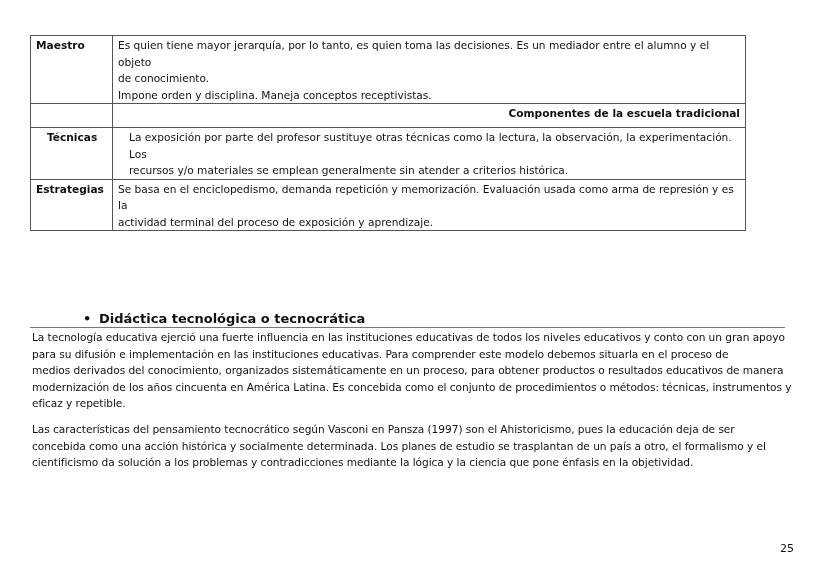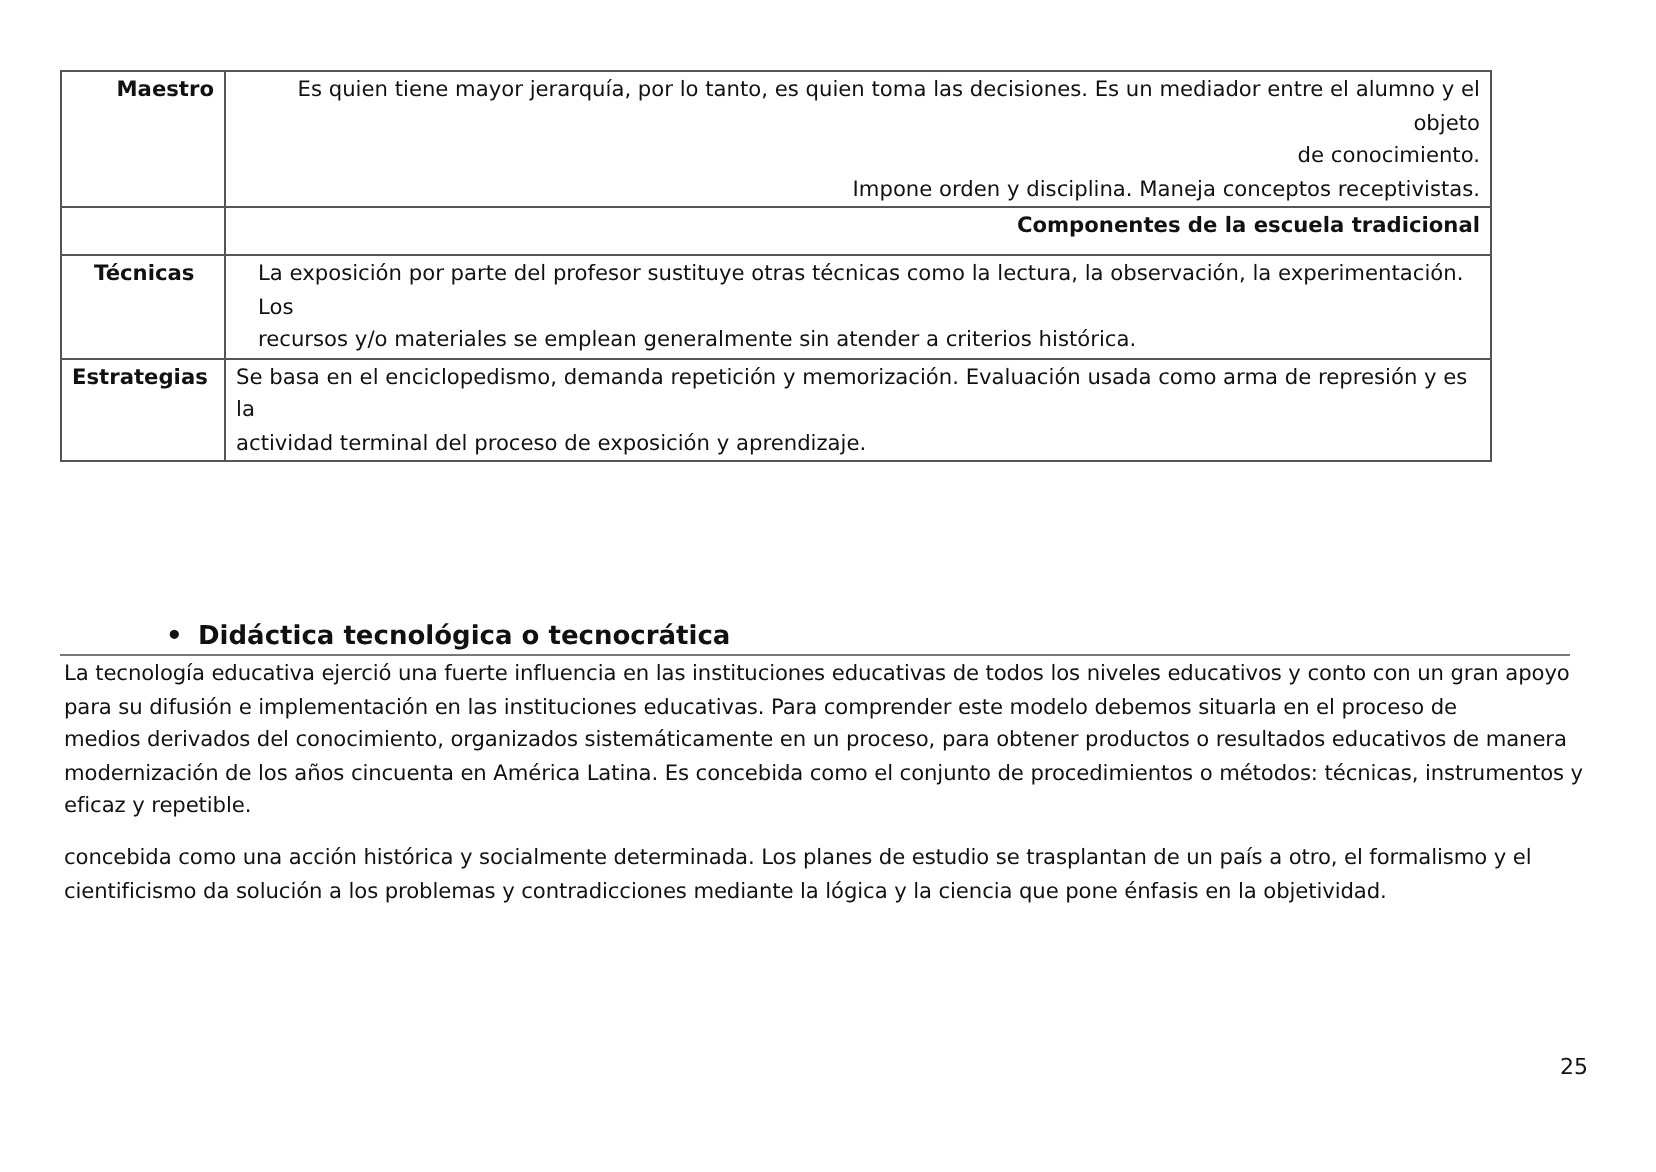--- a/index.html
+++ b/index.html
@@ -44,21 +44,21 @@
     td.content-cell {
       padding-left: 6px;
       margin-left: 42px;
     }
     td.header-cell {
       font-weight: bold;
       padding-left: 26px;
       vertical-align: middle;
       text-align: right;
     }
-    tr.row-maestro td { height: 61px; text-align: right; }
+    tr.row-maestro td { height: 61px; }
     tr.row-header td { height: 22px; }
     tr.row-objetivos td { height: 61px; }
     tr.row-tecnicas td { height: 47px; padding-left: 16px; }
     tr.row-estrategias td { height: 49px; }
 
     .section-heading {
       position: absolute;
       left: 54px;
       top: 311px;
       font-weight: bold;
@@ -82,21 +82,21 @@
       left: 32px;
       width: 760px;
       margin: 0;
       letter-spacing: -0.05px;
     }
     .para-1 { top: 329px; }
     .para-2 { top: 421px; }
     .page-number {
       position: absolute;
       left: 780px;
-      top: 526px;
+      top: 541px;
       font-size: 11px;
     }
   </style>
 </head>
 <body>
 
 <div class="page">
 
   <table class="components">
     <tbody>
@@ -136,18 +136,19 @@
 
   <div class="para para-1">
     <div>La tecnología educativa ejerció una fuerte influencia en las instituciones educativas de todos  los niveles educativos y conto con un gran apoyo</div>
     <div>para su difusión e implementación en las instituciones educativas. Para comprender este modelo debemos situarla en el proceso de</div>
     <div>medios derivados del conocimiento, organizados sistemáticamente en un proceso, para obtener productos o resultados educativos de manera</div>
     <div>modernización de los años cincuenta en América Latina. Es concebida como el conjunto de procedimientos o métodos: técnicas, instrumentos y</div>
     <div>eficaz y repetible.</div>
   </div>
 
   <div class="para para-2">
+    <div>Las características del pensamiento tecnocrático según Vasconi en Pansza (1997) son el Ahistoricismo, pues la educación deja de ser</div>
     <div>concebida como una acción histórica y socialmente determinada. Los planes de estudio se trasplantan de un país a otro, el formalismo y el</div>
     <div>cientificismo da solución a los problemas y contradicciones mediante la lógica y la ciencia que pone énfasis en la objetividad.</div>
   </div>
 
   <div class="page-number">25</div>
 </div>
 
 </body></html>

